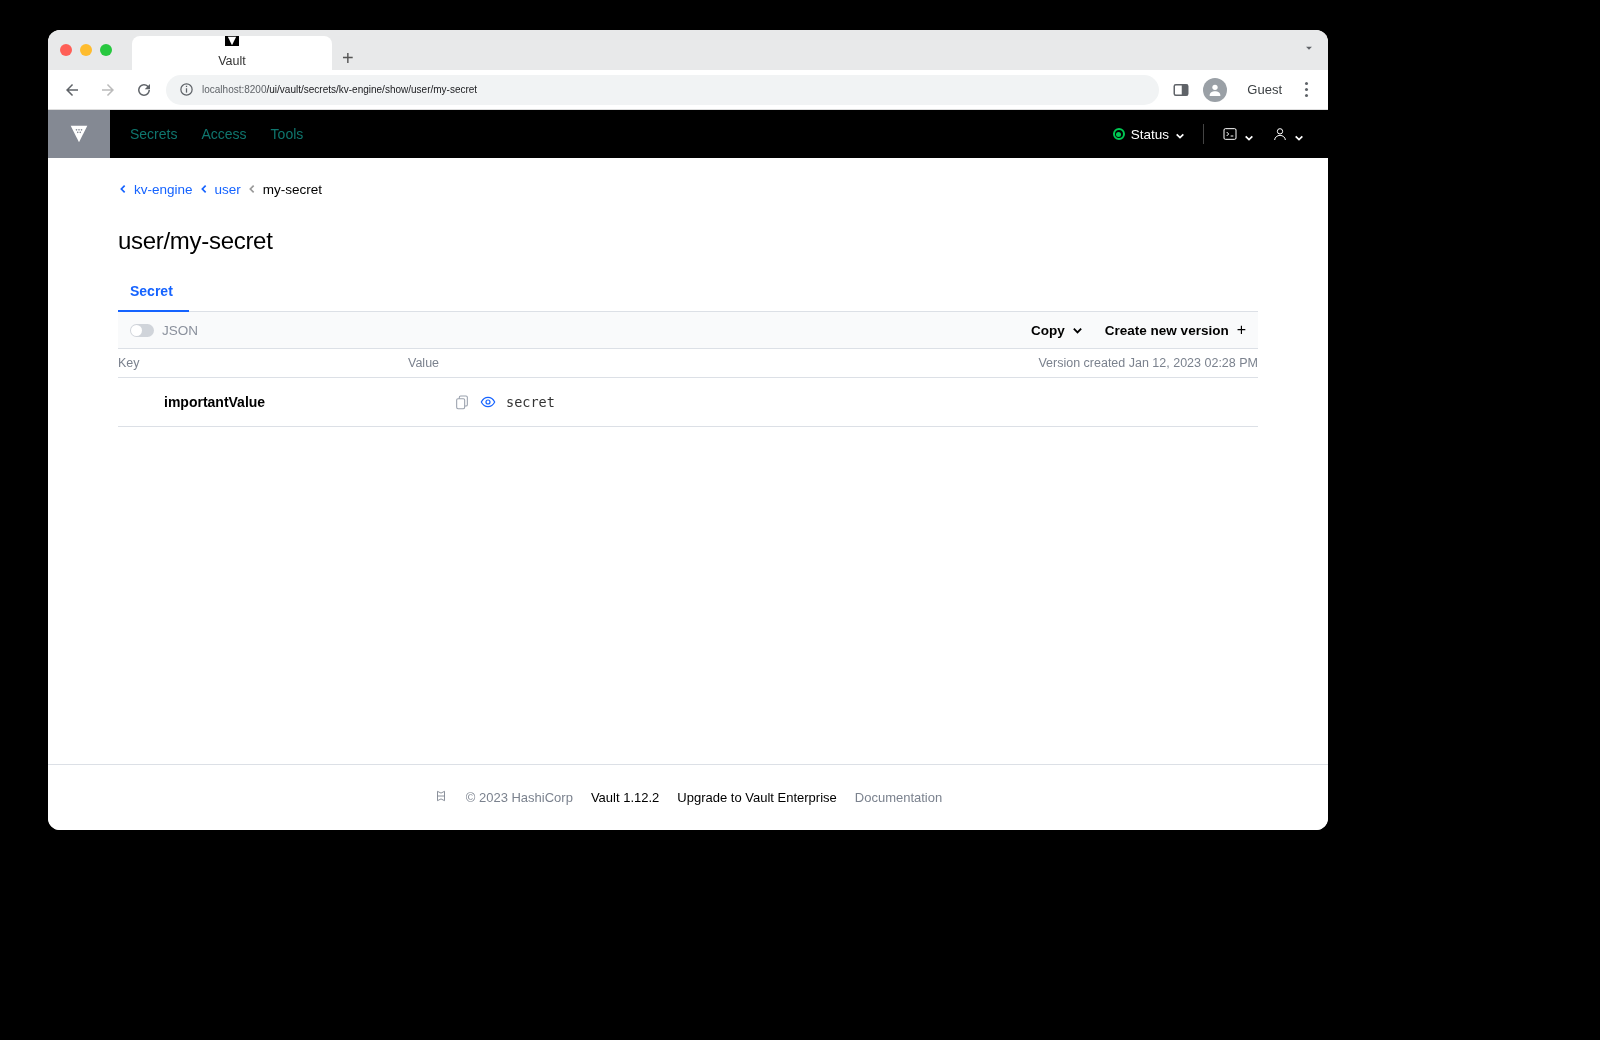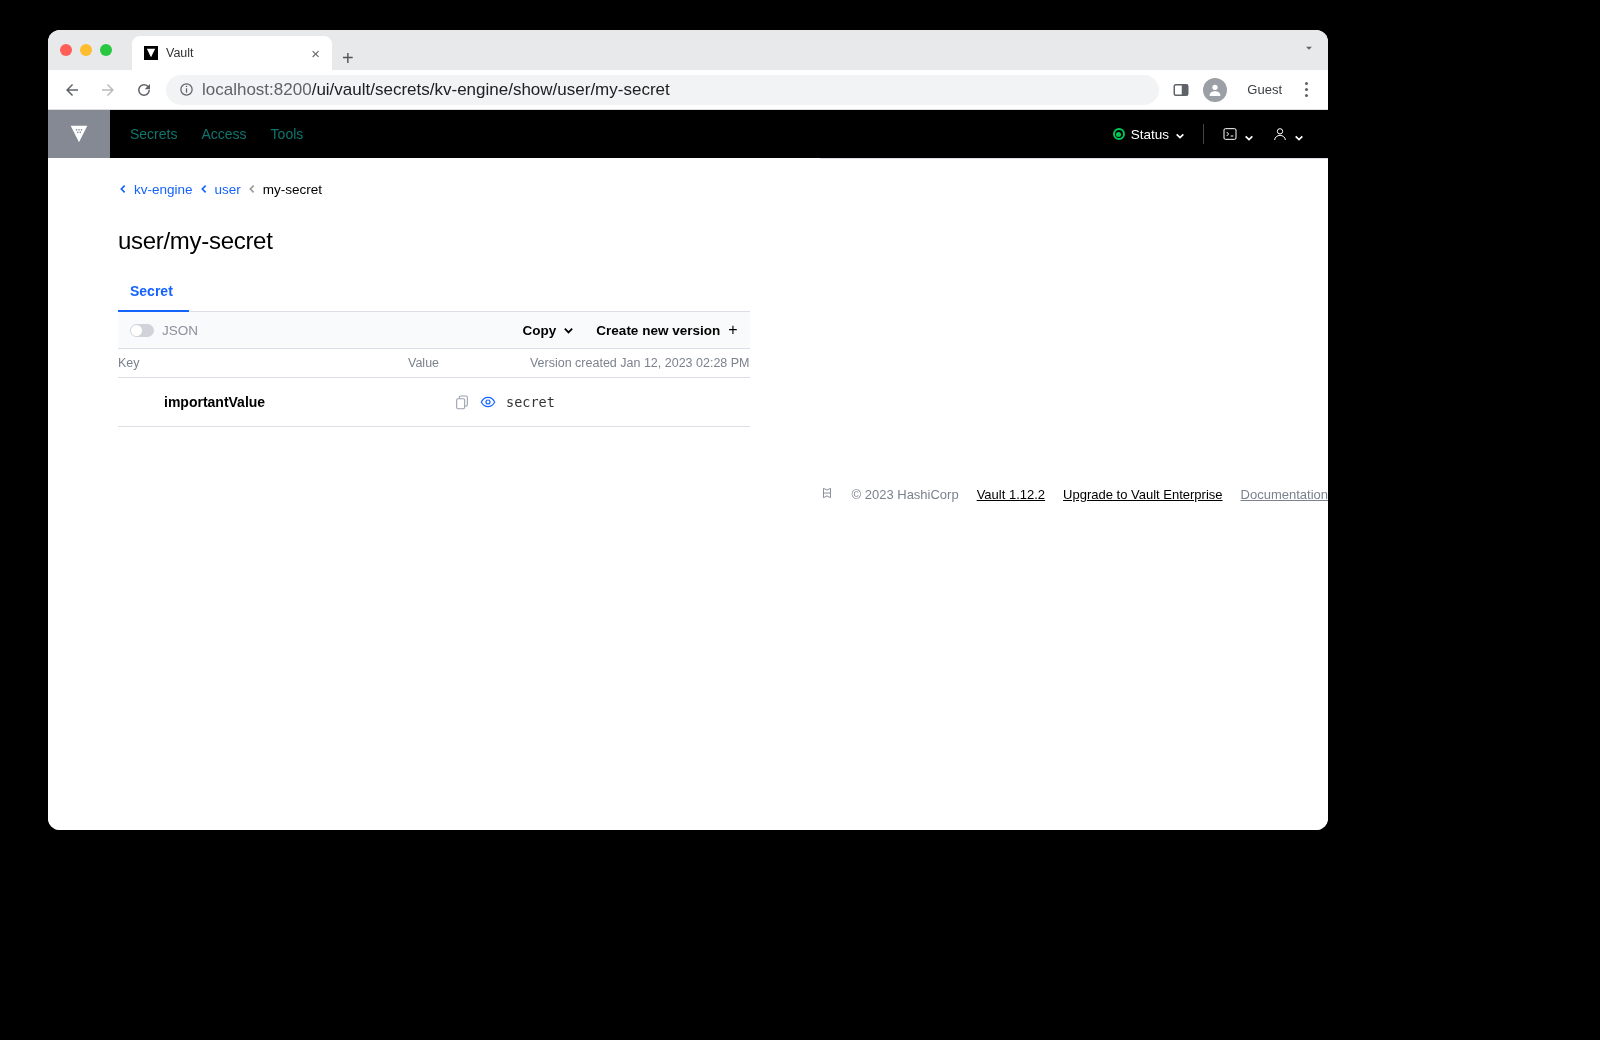--- a/index.html
+++ b/index.html
@@ -7,33 +7,33 @@
     .browser-window { position: absolute; left: 48px; top: 30px; width: 1280px; height: 800px; background: #fff; border-radius: 12px; overflow: hidden; box-shadow: 0 20px 60px rgba(0,0,0,0.5); display: flex; flex-direction: column; }
 
     
     .chrome-top { background: #e8e9ea; height: 40px; display: flex; align-items: center; padding: 0 12px; }
     .traffic-lights { display: flex; gap: 8px; margin-right: 20px; }
     .tlight { width: 12px; height: 12px; border-radius: 50%; }
     .tlight.red { background: #ff5f57; }
     .tlight.yellow { background: #febc2e; }
     .tlight.green { background: #28c840; }
     .tabs-row { display: flex; align-items: flex-end; height: 100%; flex: 1; }
-    .tab { background: #fff; height: 34px; border-radius: 8px 8px 0 0; display: flex; align-items: center; padding: 0 12px; gap: 8px; font-size: 12.5px; color: #333; min-width: 200px; }
+    .tab { background: #fff; height: 34px; border-radius: 8px 8px 0 0; display: flex; align-items: center; padding: 0 12px; gap: 8px; font-size: 12.5px; color: #333; min-width: 200px; flex-direction: column; }
     .tab .favicon { width: 14px; height: 14px; background: #000; display: flex; align-items: center; justify-content: center; }
     .tab .favicon svg { width: 10px; height: 10px; fill: #fff; }
     .tab .close-x { margin-left: auto; color: #666; font-size: 15px; cursor: pointer; }
     .new-tab { margin-left: 10px; color: #555; font-size: 20px; font-weight: 300; cursor: pointer; }
     .chrome-more { margin-left: auto; color: #555; }
     .chrome-more svg { width: 14px; height: 14px; }
 
     .chrome-addr { background: #fff; height: 40px; display: flex; align-items: center; padding: 0 10px; gap: 8px; border-bottom: 1px solid #ddd; }
     .nav-btn { width: 28px; height: 28px; display: flex; align-items: center; justify-content: center; color: #5f6368; cursor: pointer; border-radius: 50%; }
     .nav-btn.disabled { color: #bbb; cursor: default; }
     .nav-btn svg { width: 18px; height: 18px; fill: currentColor; }
-    .addr-bar { flex: 1; height: 30px; background: #f1f3f4; border-radius: 15px; display: flex; align-items: center; padding: 0 12px; gap: 8px; font-size: 17px; color: #5f6368; }
+    .addr-bar { flex: 1; height: 30px; background: #f1f3f4; border-radius: 15px; display: flex; align-items: center; padding: 0 12px; gap: 8px; font-size: 10px; color: #5f6368; }
     .addr-bar .info-ico { width: 16px; height: 16px; display: flex; align-items: center; justify-content: center; }
     .addr-bar .info-ico svg { width: 15px; height: 15px; fill: #5f6368; }
     .addr-bar .url-host { color: #5f6368; }
     .addr-bar .url-path { color: #202124; }
     .chrome-icon { width: 28px; height: 28px; display: flex; align-items: center; justify-content: center; cursor: pointer; }
     .chrome-icon svg { width: 18px; height: 18px; fill: #5f6368; }
     .guest-badge { display: flex; align-items: center; gap: 6px; cursor: pointer; }
     .guest-avatar { width: 24px; height: 24px; border-radius: 50%; background: #9aa0a6; display: flex; align-items: center; justify-content: center; }
     .guest-avatar svg { width: 16px; height: 16px; fill: #fff; }
     .guest-text { font-size: 13px; color: #3c4043; margin-left: 14px; }
@@ -52,21 +52,21 @@
     .status-dot::after { content: ''; width: 5px; height: 5px; border-radius: 50%; background: #00c853; }
     .hdr-divider { width: 1px; height: 20px; background: #444; }
     .console-btn { display: flex; align-items: center; gap: 6px; cursor: pointer; }
     .console-btn svg { width: 16px; height: 16px; fill: none; stroke: #fff; stroke-width: 1.5; }
     .user-btn { display: flex; align-items: center; gap: 6px; cursor: pointer; }
     .user-btn svg { width: 16px; height: 16px; fill: none; stroke: #fff; stroke-width: 1.5; }
     .chevron-down { width: 10px; height: 10px; }
     .chevron-down svg { width: 10px; height: 10px; stroke: #fff; fill: none; stroke-width: 2; }
 
     
-    .vault-content { flex: 1; background: #fff; overflow-y: auto; display: flex; flex-direction: row; }
+    .vault-content { flex: 1; background: #fff; overflow-y: auto; display: flex; flex-direction: column; }
     .content-inner { width: 100%; padding: 24px 70px 0 70px; flex: 1; }
     .breadcrumbs { display: flex; align-items: center; gap: 6px; font-size: 13.5px; }
     .breadcrumbs a { color: #1563ff; text-decoration: none; cursor: pointer; }
     .breadcrumbs .current { color: #000; }
     .bc-sep { color: #999; }
     .bc-sep svg { width: 10px; height: 10px; stroke: #1563ff; fill: none; stroke-width: 2; }
     .bc-sep.first svg { stroke: #1563ff; }
     .page-title { font-size: 24px; font-weight: 400; margin: 30px 0 18px 0; letter-spacing: -0.3px; }
     .tab-bar { display: flex; border-bottom: 1px solid #dce0e6; }
     .tab-item { padding: 10px 16px 11px 12px; font-size: 14px; color: #1563ff; font-weight: 600; border-bottom: 2px solid #1563ff; margin-bottom: -1px; cursor: pointer; }
@@ -89,21 +89,21 @@
     .data-row { display: flex; align-items: center; padding: 16px 0; border-bottom: 1px solid #dce0e6; font-size: 14px; }
     .data-row .key-cell { width: 290px; font-weight: 600; margin-left: 46px; }
     .data-row .value-cell { flex: 1; display: flex; align-items: center; gap: 10px; }
     .value-icon { cursor: pointer; display: flex; }
     .value-icon svg { width: 16px; height: 16px; }
     .value-text { font-family: ui-monospace, "SF Mono", Menlo, monospace; font-size: 13.5px; color: #333; }
 
     
     .vault-footer { border-top: 1px solid #dce0e6; padding: 24px 0; display: flex; align-items: center; justify-content: center; gap: 18px; font-size: 13px; color: #7b828e; }
     .vault-footer .logo-ico svg { width: 14px; height: 14px; stroke: #7b828e; fill: none; stroke-width: 1.5; }
-    .vault-footer a { color: #000; text-decoration: underline; cursor: pointer; }
+    .vault-footer a { color: #000; cursor: pointer; }
     .vault-footer a.muted { color: #7b828e; }
   </style>
 </head>
 <body>
 
 <div class="browser-window">
 
   <div class="chrome-top">
     <div class="traffic-lights">
       <div class="tlight red"></div>

